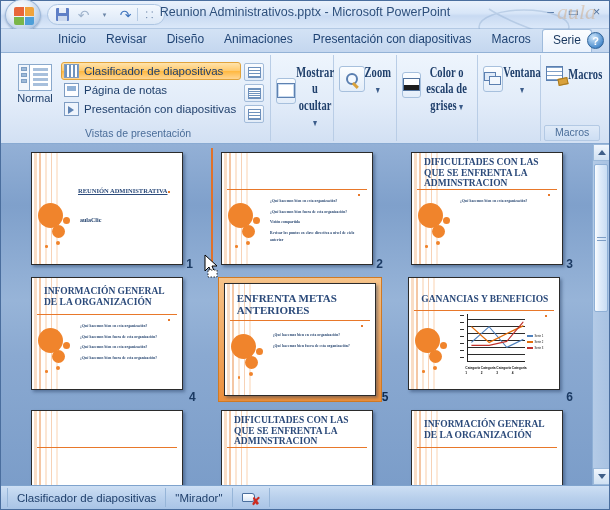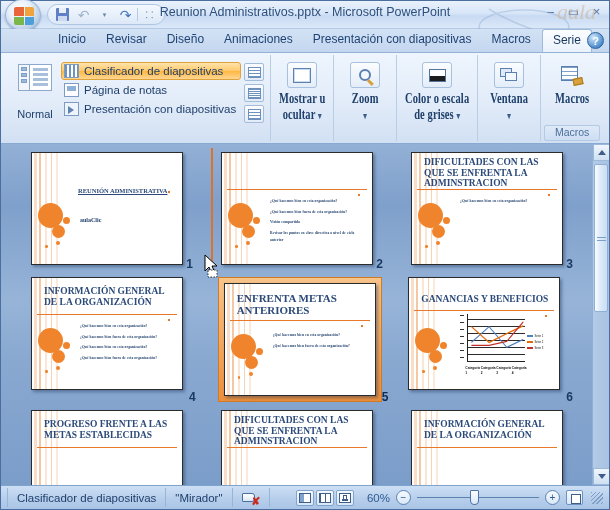--- a/index.html
+++ b/index.html
@@ -96,21 +96,21 @@
 
   .normal-btn { width: 52px; display:flex;flex-direction:column;align-items:center;
                 padding-top: 6px; cursor:default; }
   .normal-ico { width: 34px; height: 27px; border:1px solid #8aa9cc; background:#fff;
                 display:flex; }
   .ni-left { width: 11px; border-right:1px solid #8aa9cc; background:#f2f6fc;
              display:flex;flex-direction:column;gap:2px;padding:2px; }
   .ni-left i { display:block;height:4px;background:#9db9d8;border:1px solid #7f9fc4;}
   .ni-right { flex:1; background:#fff; display:flex;flex-direction:column;padding:3px; gap:2px;}
   .ni-right i { display:block;height:3px;background:#a8c0dc;}
-  .normal-lbl { font-size: 11px; color:#1f3f6b; margin-top: 17px; }
+  .normal-lbl { font-size: 11px; color:#1f3f6b; margin-top: 1px; }
 
   .viewlist { display:flex;flex-direction:column; gap:1px; padding-top: 4px; }
   .vrow { display:flex; align-items:center; gap:5px; padding: 2px 5px 2px 3px;
           border-radius:3px; font-size:11.5px; color:#1f3f6b; white-space:nowrap; cursor:default; }
   .vrow.sel { background: linear-gradient(180deg,#ffe3ab 0%,#ffca6e 48%,#ffb840 52%,#ffd694 100%);
               border:1px solid #e0a33c; padding: 1px 4px 1px 2px; }
   .vico { width: 15px; height: 14px; border:1px solid #7e9cc2; background:#fdfdff;
           display:block; position:relative; flex:none;}
   .vico.grid { background:
      repeating-linear-gradient(90deg,#6f93bd 0 2px,#fff 2px 4px),
@@ -122,21 +122,21 @@
 
   .masters { display:flex;flex-direction:column; gap:3px; padding: 5px 3px 0; align-items:center;}
   .mbtn { width: 20px; height: 18px; border:1px solid #a3bcda; border-radius:2px;
           background: linear-gradient(180deg,#fafcff,#e2ecf8); display:flex;align-items:center;justify-content:center;cursor:default;}
   .mico { width:13px;height:11px;border:1px solid #6d90bc;background:#fff;
           background-image: repeating-linear-gradient(0deg,#6f93bd 0 1px,#fff 1px 3px); }
   .mico.dense { background-image:
       repeating-linear-gradient(0deg,#6f93bd 0 1px,#fff 1px 2px),
       repeating-linear-gradient(90deg,#6f93bd 0 1px,#fff 1px 2px); }
 
-  .bigbtn { width: 56px; display:flex;flex-direction:column;align-items:center; padding:4px 2px 0;
+  .bigbtn { width: 56px; display:flex;align-items:center; padding:4px 2px 0;
             cursor:default; }
   .bigbtn .bi { width:30px;height:26px;border:1px solid #a7c0dd;border-radius:3px;
      background:linear-gradient(180deg,#fbfdff,#e3edf9);display:flex;align-items:center;justify-content:center;
      position:relative;}
   .bigbtn .bl { font-size:10.5px;color:#1f3f6b;text-align:center;line-height:1.15;margin-top:3px; }
   .bigbtn.w2 { width: 74px; }
   .arrow-d { font-size:7px; color:#3b5c8a; }
 
   .ico-showhide:after{content:"";width:16px;height:13px;border:1px solid #5e81b0;background:#fff;
       box-shadow: inset 0 0 0 1px #c9dbf0; display:block;}
@@ -384,20 +384,21 @@
           </div>
           <div class="mbtn">
             <span class="mico dense"></span>
           </div>
           <div class="mbtn">
             <span class="mico"></span>
           </div>
         </div>
 
       </div>
+      <div class="group-label">Vistas de presentación</div>
     </div>
 
     <div class="group">
       <div class="group-body">
         <div class="bigbtn">
           <div class="bi">
               <span class="ico-showhide"></span>
             </div>
           <div class="bl">
             <span>Mostrar u ocultar</span>
@@ -647,21 +648,20 @@
           </div></div>
           <div class="snum">6</div>
         </div>
       </div>
 
       <div class="srow">
 
         <div class="scell">
           <div class="thumb-wrap"><div class="thumb">
             <div class="stripe"></div>
-            <div class="t-title" style="left:12px;top:8px;right:8px;">PROGRESO FRENTE A LAS METAS ESTABLECIDAS</div>
             <div class="t-rule" style="top:36px;"></div>
           </div></div>
         </div>
 
         <div class="scell">
           <div class="thumb-wrap"><div class="thumb">
             <div class="stripe"></div>
             <div class="t-title" style="left:12px;top:4px;right:8px;">DIFICULTADES CON LAS QUE SE ENFRENTA LA ADMINSTRACION</div>
             <div class="t-rule" style="top:36px;"></div>
           </div></div>
@@ -703,40 +703,15 @@
   <div class="statusbar">
     <div class="sb-cell">Clasificador de diapositivas</div>
     <div class="sb-cell">"Mirador"</div>
     <div class="sb-cell">
       <span class="spell-ico">
         <span class="bk"></span>
           <span class="x">✘</span>
       </span>
     </div>
 
-    <div class="sb-right">
-      <div class="vbtns">
-        <div class="vb on">
-          <span class="gi normal"></span>
-        </div>
-        <div class="vb on">
-          <span class="gi sorter"></span>
-        </div>
-        <div class="vb on">
-          <span class="gi show"></span>
-        </div>
-      </div>
-
-      <div class="zoomlbl">60%</div>
-
-      <div class="zc">−</div>
-      <div class="ztrack">
-        <span class="line"></span>
-        <span class="zthumb"></span>
-      </div>
-      <div class="zc">+</div>
-
-      <div class="fit-btn"></div>
-      <div class="grip"></div>
-    </div>
   </div>
 
 </div>
 
 </body></html>

